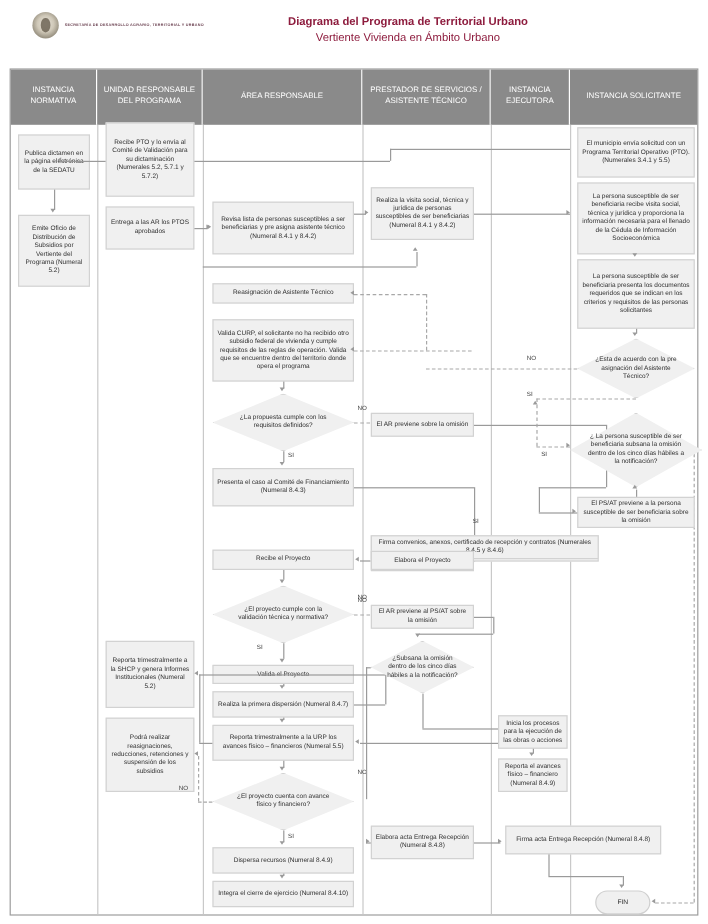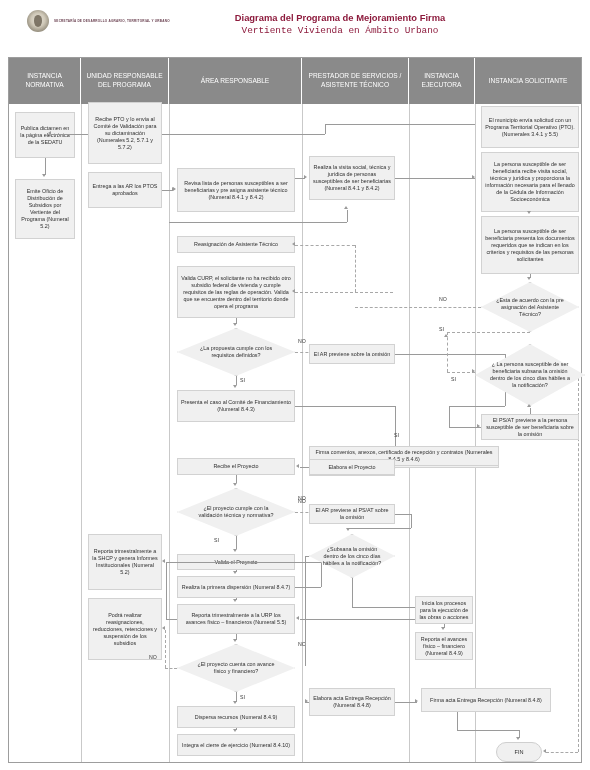--- a/index.html
+++ b/index.html
@@ -16,21 +16,21 @@
     position:relative;flex:0 0 auto;}
   #eagle:after{content:"";position:absolute;left:7px;top:5px;width:8px;height:12px;
     background:#6d6455;border-radius:45% 45% 50% 50%;opacity:.85;}
   #wordmark{display:flex;flex-direction:column;justify-content:center;}
   #sedatu-name{font-family:"Liberation Serif","DejaVu Serif",serif;font-weight:bold;
     font-size:21px;letter-spacing:1.1px;color:#8d1b3d;line-height:20px;}
   #sedatu-sub{font-size:3.1px;line-height:3.9px;letter-spacing:.25px;color:#6a4050;
     font-weight:bold;text-transform:uppercase;margin-top:1px;}
   #titles{position:absolute;left:190px;top:11px;width:300px;text-align:center;}
   #title-main{font-size:9.4px;font-weight:bold;color:#8d1b3d;line-height:13px;}
-  #title-sub{font-size:9.4px;color:#8d1b3d;line-height:13px;font-family:Liberation Mono, monospace;}
+  #title-sub{font-size:9.4px;color:#8d1b3d;line-height:13px;}
 
   
   #chart{position:absolute;left:8px;top:57px;width:574px;height:706px;
     border:1px solid #9d9d9d;box-sizing:border-box;background:#fff;}
   .colhead{position:absolute;top:0;height:46px;background:#8a8a8a;color:#fff;
     border-right:1px solid #ffffff;box-sizing:border-box;
     display:flex;align-items:center;justify-content:center;text-align:center;
     font-size:6.6px;line-height:8.6px;padding:0 3px;}
   .vline{position:absolute;top:46px;bottom:0;width:1px;background:#c9c9c9;}
 
@@ -70,21 +70,21 @@
 <body>
 
 <div id="header">
   <div id="logo-wrap">
     <div id="eagle"></div>
     <div id="wordmark">
       <div id="sedatu-sub">SECRETARÍA DE DESARROLLO AGRARIO, TERRITORIAL Y URBANO</div>
     </div>
   </div>
   <div id="titles">
-    <div id="title-main">Diagrama del Programa de Mejoramiento Firma</div>
+    <div id="title-main">Diagrama del Programa de Territorial Urbano</div>
     <div id="title-sub">Vertiente Vivienda en Ámbito Urbano</div>
   </div>
 </div>
 
 <div id="chart">
 
   <div class="colhead" style="left:0;width:72px;">INSTANCIA NORMATIVA</div>
   <div class="colhead" style="left:72px;width:88px;">UNIDAD RESPONSABLE DEL PROGRAMA</div>
   <div class="colhead" style="left:160px;width:133px;">ÁREA RESPONSABLE</div>
   <div class="colhead" style="left:293px;width:107px;">PRESTADOR DE SERVICIOS / ASISTENTE TÉCNICO</div>

